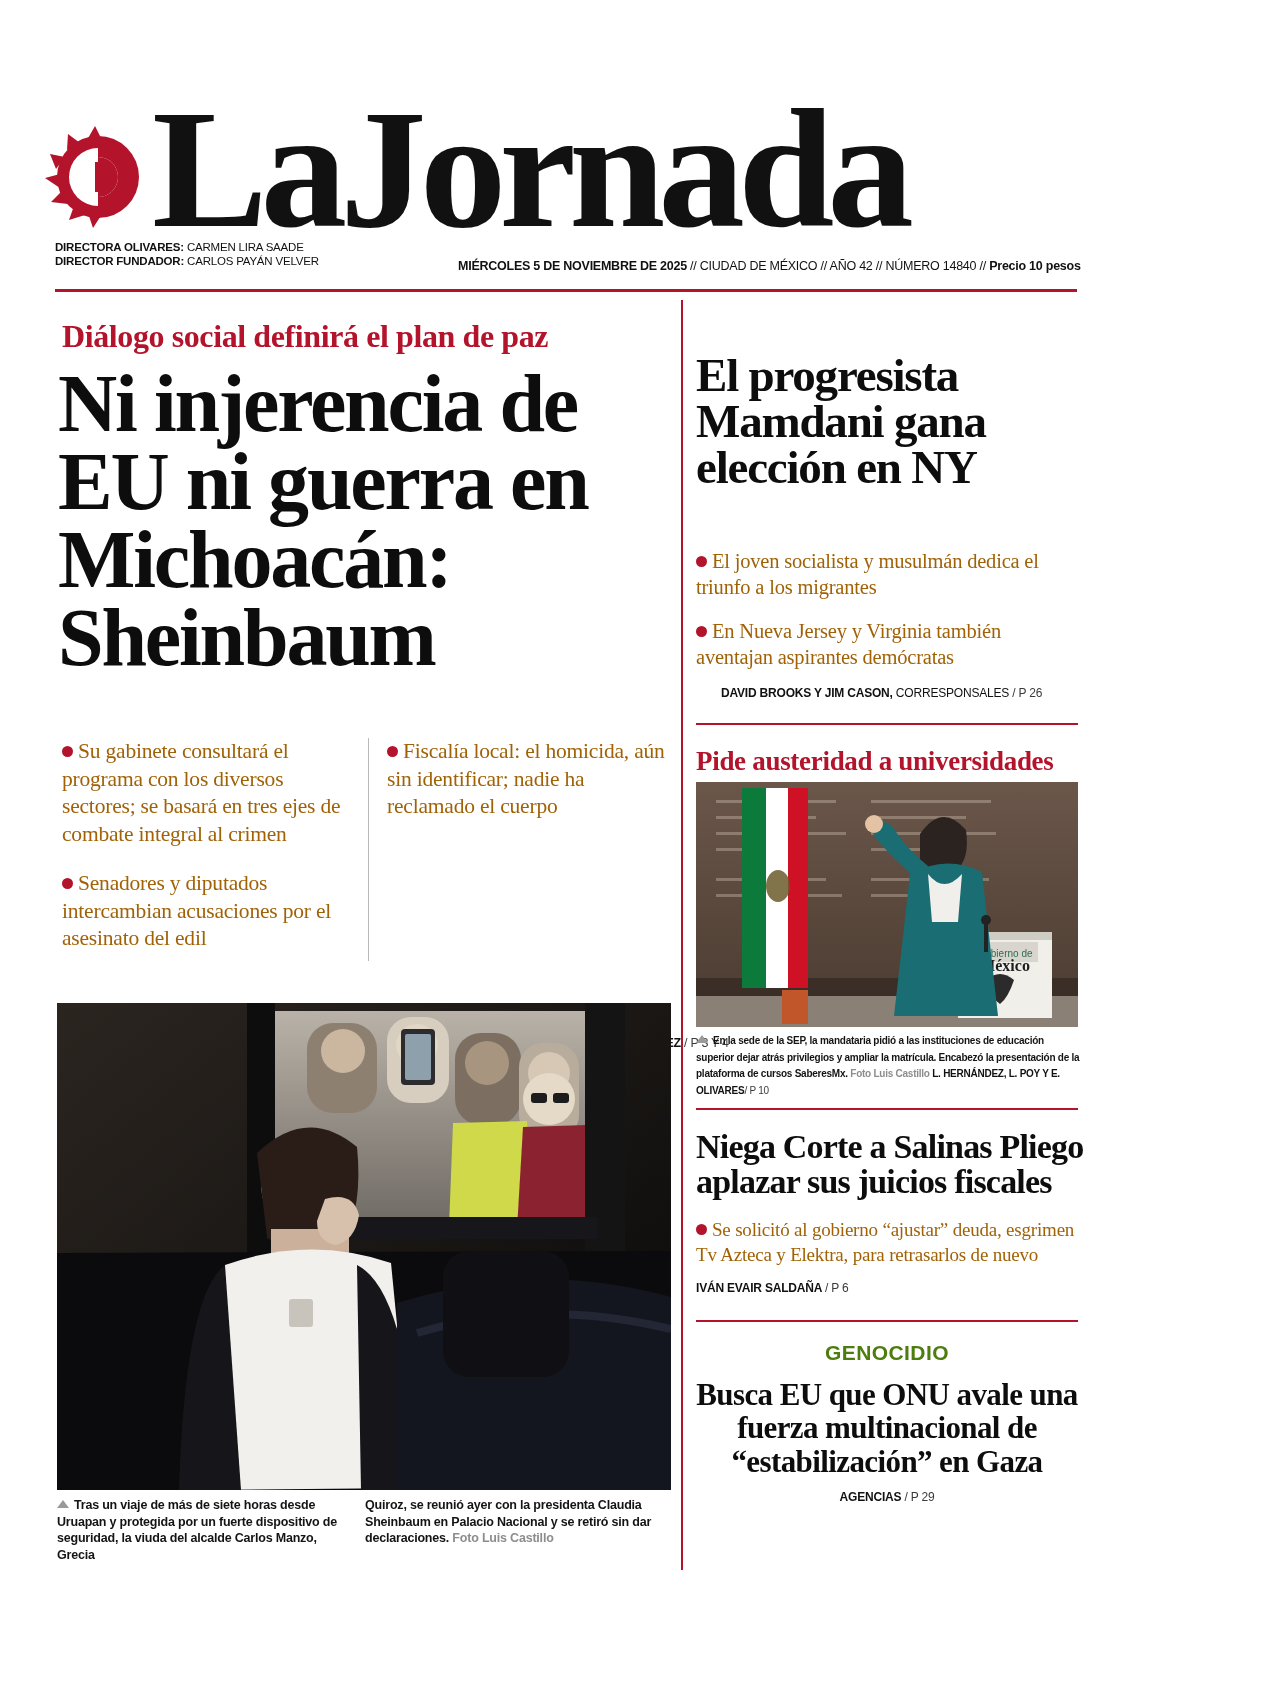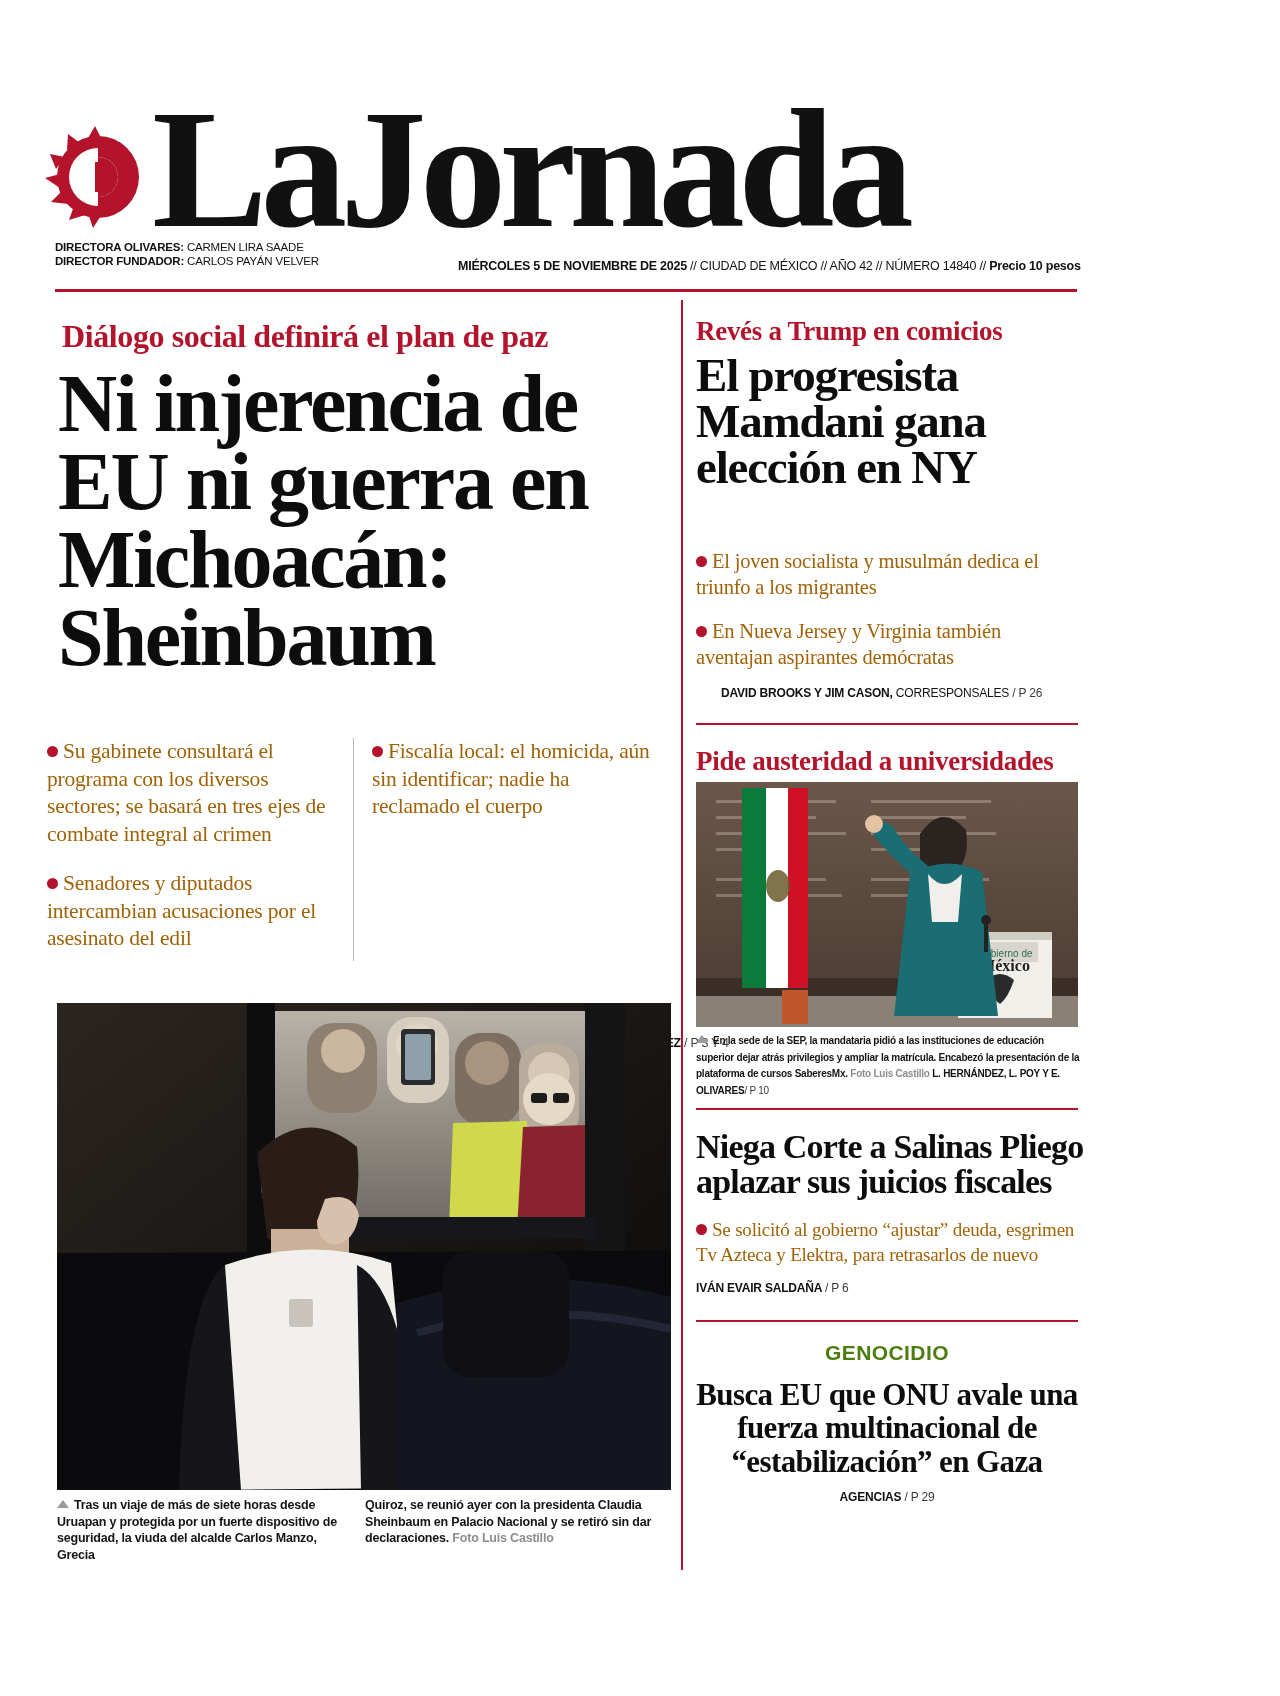--- a/index.html
+++ b/index.html
@@ -102,21 +102,21 @@
     font-weight: 700;
     font-size: 82px;
     line-height: 0.95;
     letter-spacing: -2.2px;
     color: #0d0d0d;
   }
 
   
   .bullets-left {
     position: absolute;
-    left: 47px; top: 738px;
+    left: 62px; top: 738px;
     width: 612px;
     display: flex;
   }
   .bcol { width: 50%; }
   .bcol.left-b { padding-right: 16px; }
   .bcol.right-b { padding-left: 18px; border-left: 1px solid #b9b9b9; }
   .bullet {
     position: relative;
     font-family: "Liberation Serif", serif;
     font-size: 21.5px;
@@ -465,21 +465,20 @@
       <span class="tri"></span><span>Tras un viaje de más de siete horas desde Uruapan y protegida por un fuerte dispositivo de seguridad, la viuda del alcalde Carlos Manzo, Grecia</span>
     </div>
     <div class="c2">
       <span>Quiroz, se reunió ayer con la presidenta Claudia Sheinbaum en Palacio Nacional y se retiró sin dar declaraciones.</span>
       <span class="credit">Foto Luis Castillo</span>
     </div>
   </div>
 
   <div class="rcol" style="top:0;height:1696px;">
 
-    <div class="kicker-right">Revés a Trump en comicios</div>
     <div class="head-right">El progresista Mamdani gana elección en NY</div>
 
     <div class="bullets-right">
       <div class="bullet">
         <span class="dot"></span><span>El joven socialista y musulmán dedica el triunfo a los migrantes</span>
       </div>
       <div class="bullet">
         <span class="dot"></span><span>En Nueva Jersey y Virginia también aventajan aspirantes demócratas</span>
       </div>
     </div>

